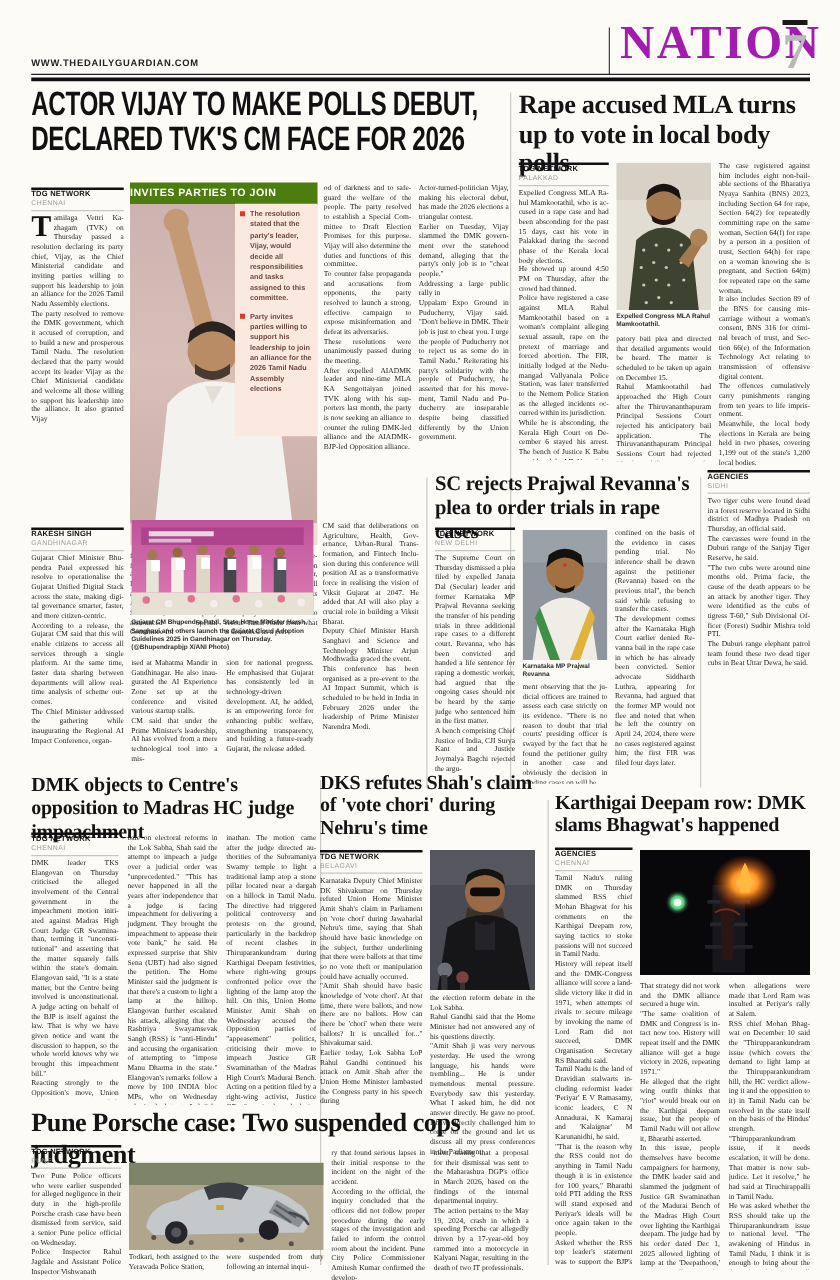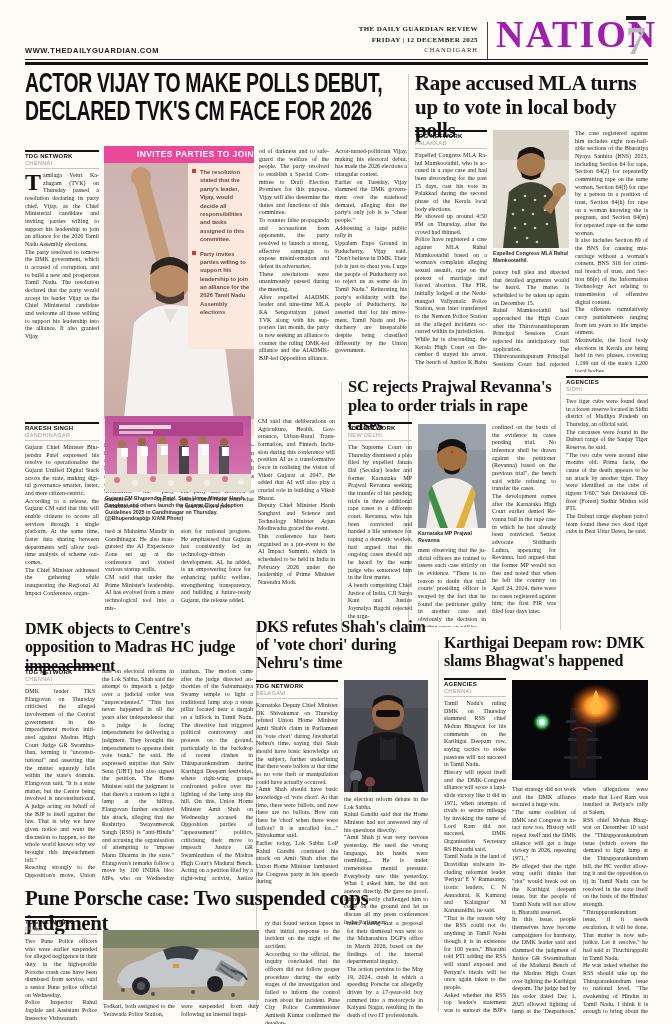--- a/index.html
+++ b/index.html
@@ -24,40 +24,35 @@
   .btx{font-size:6px;line-height:1.28;text-align:justify;white-space:pre-line;overflow:hidden;color:#232323;}
   .dropcap::first-letter{font:bold 24px "Liberation Serif",serif;float:left;line-height:.78;padding:1px 2px 0 0;color:#111;}
   .caption{font:bold 5.2px "Liberation Sans",sans-serif;color:#2e2e2e;line-height:1.3;overflow:hidden;}
   .h-serif{font-family:"Liberation Serif",serif;font-weight:bold;color:#141414;}
   .vdiv{width:1px;background:#cfcac2;}
   .photo{overflow:hidden;}
   
   .v-head{width:532px;transform:scaleX(.72);transform-origin:0 0;
           font:bold 27px "Liberation Sans",sans-serif;line-height:1.02;letter-spacing:-.5px;color:#111;}
   .v-sub{font-size:9.5px;color:#3f3f3f;}
-  .fact-bar{background:#ec4899;color:#fff;font:bold 8.5px "Liberation Sans",sans-serif;
-            text-align:right;letter-spacing:.4px;line-height:17px;height:18px;}
+  .fact-bar{background:#4d7c0f;color:#fff;font:bold 8.5px "Liberation Sans",sans-serif;
+            text-align:left;letter-spacing:.4px;line-height:17px;height:18px;}
   .factbox{background:#fbe8df;padding:5px 4px;}
   .fb-item{position:relative;font:bold 5.8px "Liberation Sans",sans-serif;color:#6d4a40;
            line-height:1.45;padding-left:8px;margin-bottom:6px;text-align:left;}
   .fb-sq{position:absolute;left:0;top:1px;width:4px;height:4px;background:#d93a2b;}
   .v-cap{background:#f3dcd2;font:bold 5.4px "Liberation Sans",sans-serif;color:#30302f;
          padding:2px 3px;height:17px;box-sizing:border-box;}
 </style>
 </head>
 <body>
 
 <div class="page">
 
   <div class="abs mh-url" style="left:25px;top:46px;">WWW.THEDAILYGUARDIAN.COM</div>
-  <div class="abs mh-pub" style="left:300px;top:24px;width:178px;">
-    <div class="l1">THE DAILY GUARDIAN REVIEW</div>
-    <div class="l2">FRIDAY | 12 DECEMBER 2025</div>
-    <div class="l3">CHANDIGARH</div>
-  </div>
   <div class="abs mh-vline" style="left:487px;top:22px;height:38px;"></div>
   <div class="abs mh-section" style="left:496px;top:12px;">NATION</div>
   <div class="abs mh-page" style="left:626px;top:16px;">7</div>
   <div class="abs rule-thin" style="left:25px;top:59px;width:623px;"></div>
   <div class="abs rule-thick" style="left:25px;top:62px;width:623px;"></div>
 
   <div class="abs" style="left:25px;top:70px;width:382px;height:562px;">
     <div class="v-head">ACTOR VIJAY TO MAKE POLLS DEBUT, DECLARED TVK'S CM FACE FOR 2026</div>
 
     <div class="abs" style="left:0;top:80px;width:74px;height:478px;">

